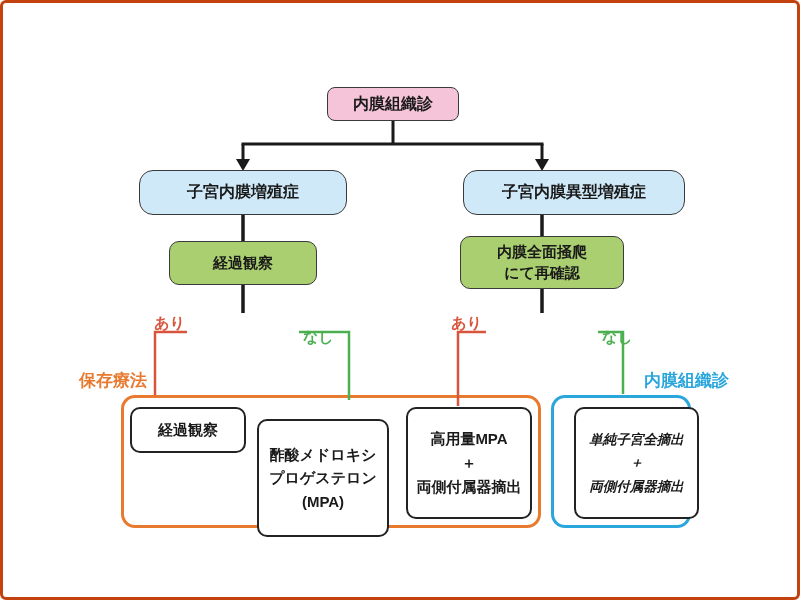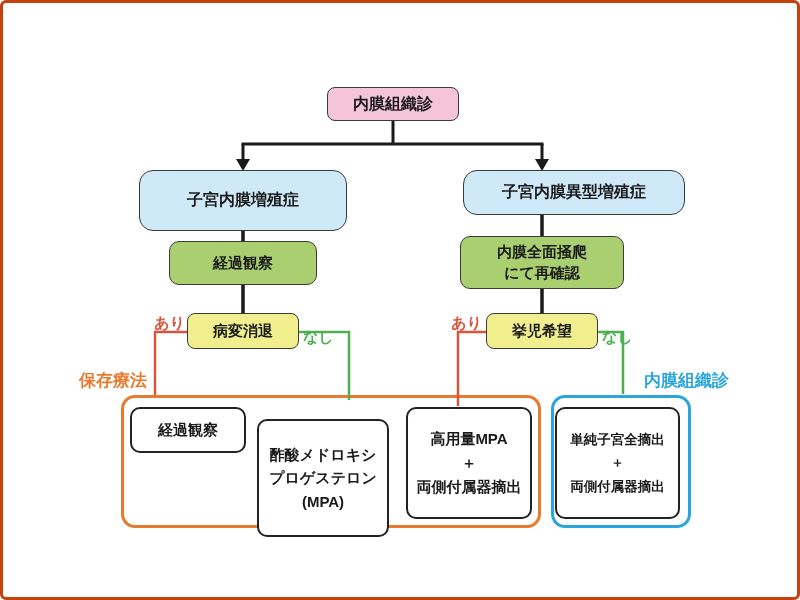--- a/index.html
+++ b/index.html
@@ -36,21 +36,21 @@
     align-items: center;
     justify-content: center;
     text-align: center;
     white-space: pre-line;
     font-weight: 600;
     color: #1a1a1a;
     z-index: 3;
     border: 1.5px solid var(--node-border, #3a3a3a);
   }
   .root-box   { left: 324px; top: 84px;  width: 132px; height: 34px; background: var(--root-fill, #f5c4d9);  border-radius: 8px;  font-size: 16px; }
-  .branch-left  { left: 136px; top: 167px; width: 208px; height: 61px; background: var(--branch-fill, #cfe9f8); border-radius: 14px; font-size: 16px; }
+  .branch-left  { left: 136px; top: 167px; width: 208px; height: 45px; background: var(--branch-fill, #cfe9f8); border-radius: 14px; font-size: 16px; }
   .branch-right { left: 428px; top: 167px; width: 222px; height: 45px; background: var(--branch-fill, #cfe9f8); border-radius: 14px; font-size: 16px; margin-left: 32px; }
   .step-left  { left: 166px; top: 238px; width: 148px; height: 44px; background: var(--step-fill, #aacf70); border-radius: 10px; font-size: 15px; }
   .step-right { left: 457px; top: 233px; width: 164px; height: 53px; background: var(--step-fill, #aacf70); border-radius: 10px; font-size: 15px; line-height: 1.35; }
   .decision-left  { left: 184px; top: 310px; width: 112px; height: 36px; background: var(--decision-fill, #f1ee8e); border-radius: 8px; font-size: 15px; }
   .decision-right { left: 483px; top: 310px; width: 112px; height: 36px; background: var(--decision-fill, #f1ee8e); border-radius: 8px; font-size: 15px; }
 
   .edge-label {
     position: absolute;
     z-index: 3;
     font-size: 15px;
@@ -90,21 +90,21 @@
     align-items: center;
     justify-content: center;
     text-align: center;
     white-space: pre-line;
     font-weight: 600;
     z-index: 3;
   }
   .outcome-observation { left: 127px; top: 404px; width: 116px; height: 46px;  font-size: 15px; }
   .outcome-mpa         { left: 254px; top: 416px; width: 132px; height: 118px; font-size: 15px;   line-height: 1.55; }
   .outcome-high-mpa    { left: 403px; top: 404px; width: 126px; height: 112px; font-size: 15px;   line-height: 1.6; }
-  .outcome-surgery     { left: 552px; top: 404px; width: 125px; height: 112px; font-size: 13.5px; line-height: 1.75; }
+  .outcome-surgery     { left: 571px; top: 404px; width: 125px; height: 112px; font-size: 13.5px; line-height: 1.75; font-style: italic; }
 </style>
 </head>
 <body>
 
 <div class="canvas">
 
   <svg class="edges" viewBox="0 0 800 600" aria-hidden="true">
     <path class="edge" d="M390,118 V141"></path>
     <path class="edge" d="M238.5,141 H540.5"></path>
     <path class="edge" d="M240,141 V158"></path>
@@ -123,22 +123,20 @@
 
   <div class="node root-box">内膜組織診</div>
 
   <div class="node branch-left">子宮内膜増殖症</div>
   <div class="node branch-right">子宮内膜異型増殖症</div>
 
   <div class="node step-left">経過観察</div>
   <div class="node step-right">内膜全面掻爬
 にて再確認</div>
 
-  <div class="node decision-left">病変消退</div>
-  <div class="node decision-right">挙児希望</div>
 
   <span class="edge-label yes-label yes-left">あり</span>
   <span class="edge-label no-label no-left">なし</span>
   <span class="edge-label yes-label yes-right">あり</span>
   <span class="edge-label no-label no-right">なし</span>
 
   <span class="group-label conservative-label">保存療法</span>
   <span class="group-label surgical-label">内膜組織診</span>
 
   <div class="group-box conservative-group"></div>

